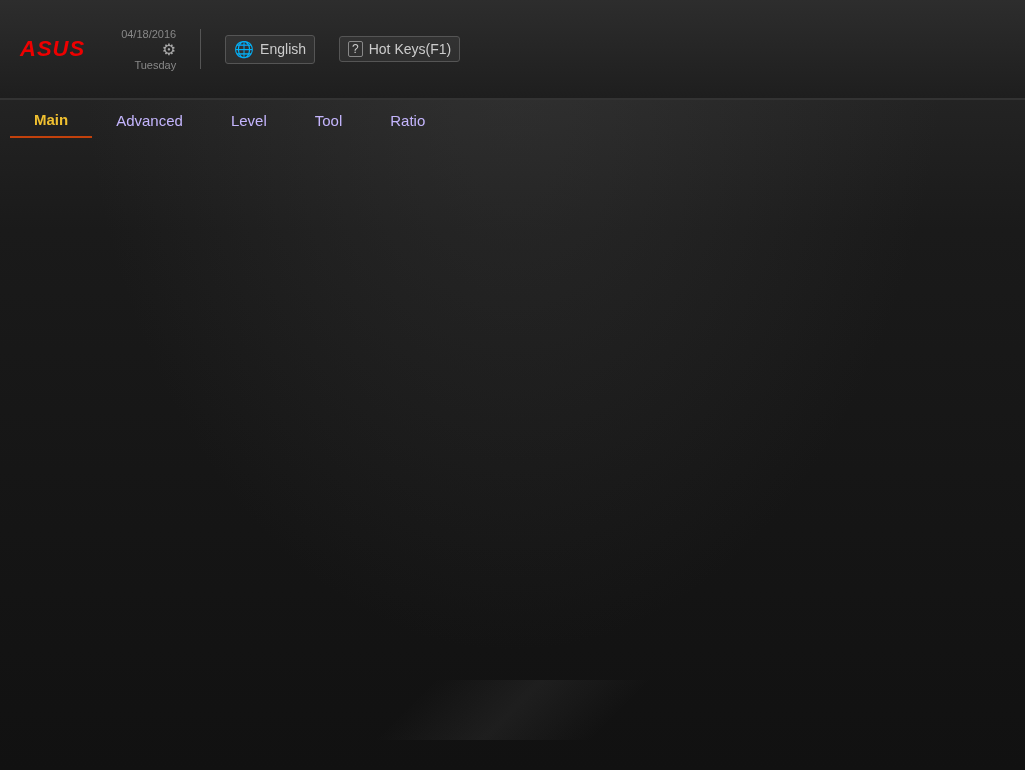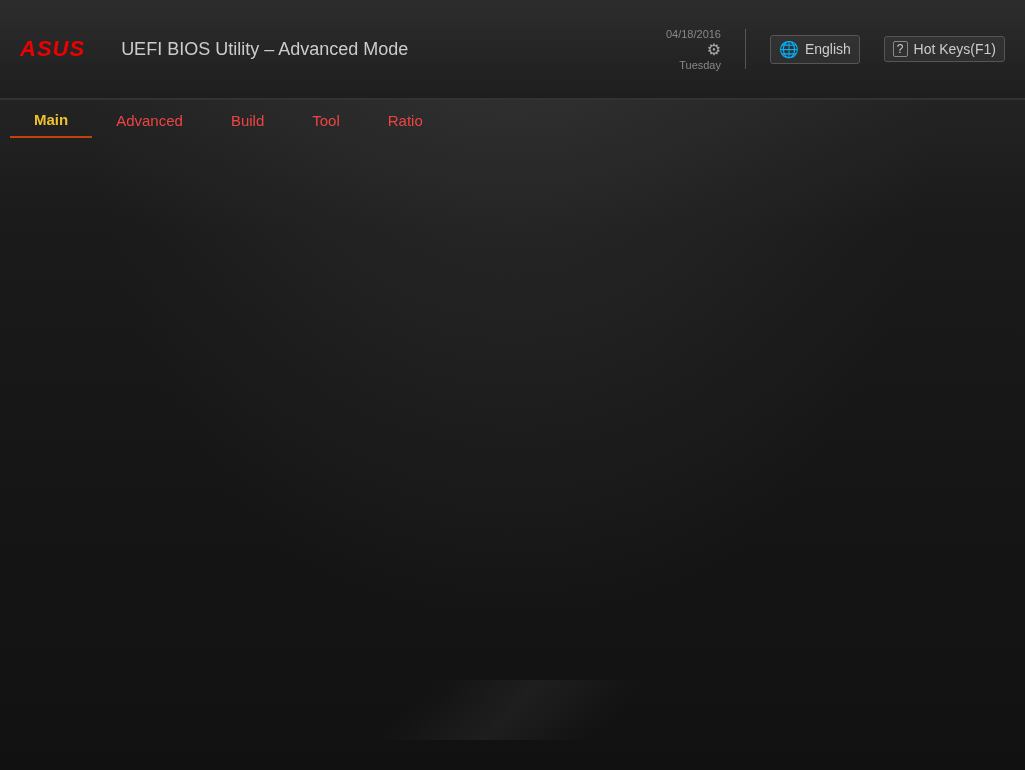--- a/index.html
+++ b/index.html
@@ -151,21 +151,21 @@
       height: 42px;
       background: #2a2a2a;
       display: flex;
       align-items: center;
       padding: 0 10px;
       border-bottom: 1px solid #444;
     }
 
     .nav-item {
       padding: 8px 24px;
-      color: #ef4444;
+      color: #c4b5fd;
       font-size: 15px;
       cursor: pointer;
       position: relative;
     }
 
     .nav-item.active {
       color: #f0c030;
       border-bottom: 2px solid #c2410c;
       font-weight: bold;
     }
@@ -360,21 +360,20 @@
 <body>
 
 <div class="main-container">
 
   <div class="bg-overlay"></div>
   <div class="swirl"></div>
   <div class="swirl-bottom"></div>
 
   <div class="top-bar">
     <span class="asus-logo">ASUS</span>
-    <span class="title-text">UEFI BIOS Utility – Advanced Mode</span>
     <div class="top-right">
       <div class="datetime">
         <span class="date-label">04/18/2016</span>
         <div class="time-display">
           <span class="settings-gear">⚙</span>
         </div>
         <span class="date-label">Tuesday</span>
       </div>
       <div class="divider-v"></div>
       <div class="language-btn">
@@ -384,21 +383,21 @@
       <div class="hotkeys-btn">
         <span style="border:1px solid #888;border-radius:2px;padding:0 3px;font-size:12px;">?</span>
         <span>Hot Keys(F1)</span>
       </div>
     </div>
   </div>
 
   <div class="nav-bar">
     <div class="nav-item active">Main</div>
     <div class="nav-item">Advanced</div>
-    <div class="nav-item">Build</div>
+    <div class="nav-item">Level</div>
     <div class="nav-item">Tool</div>
     <div class="nav-item">Ratio</div>
   </div>
 
   <div class="content-area">
 
     <div class="main-panel">
 
       <div class="info-section-header">BIOS Information</div>
 

